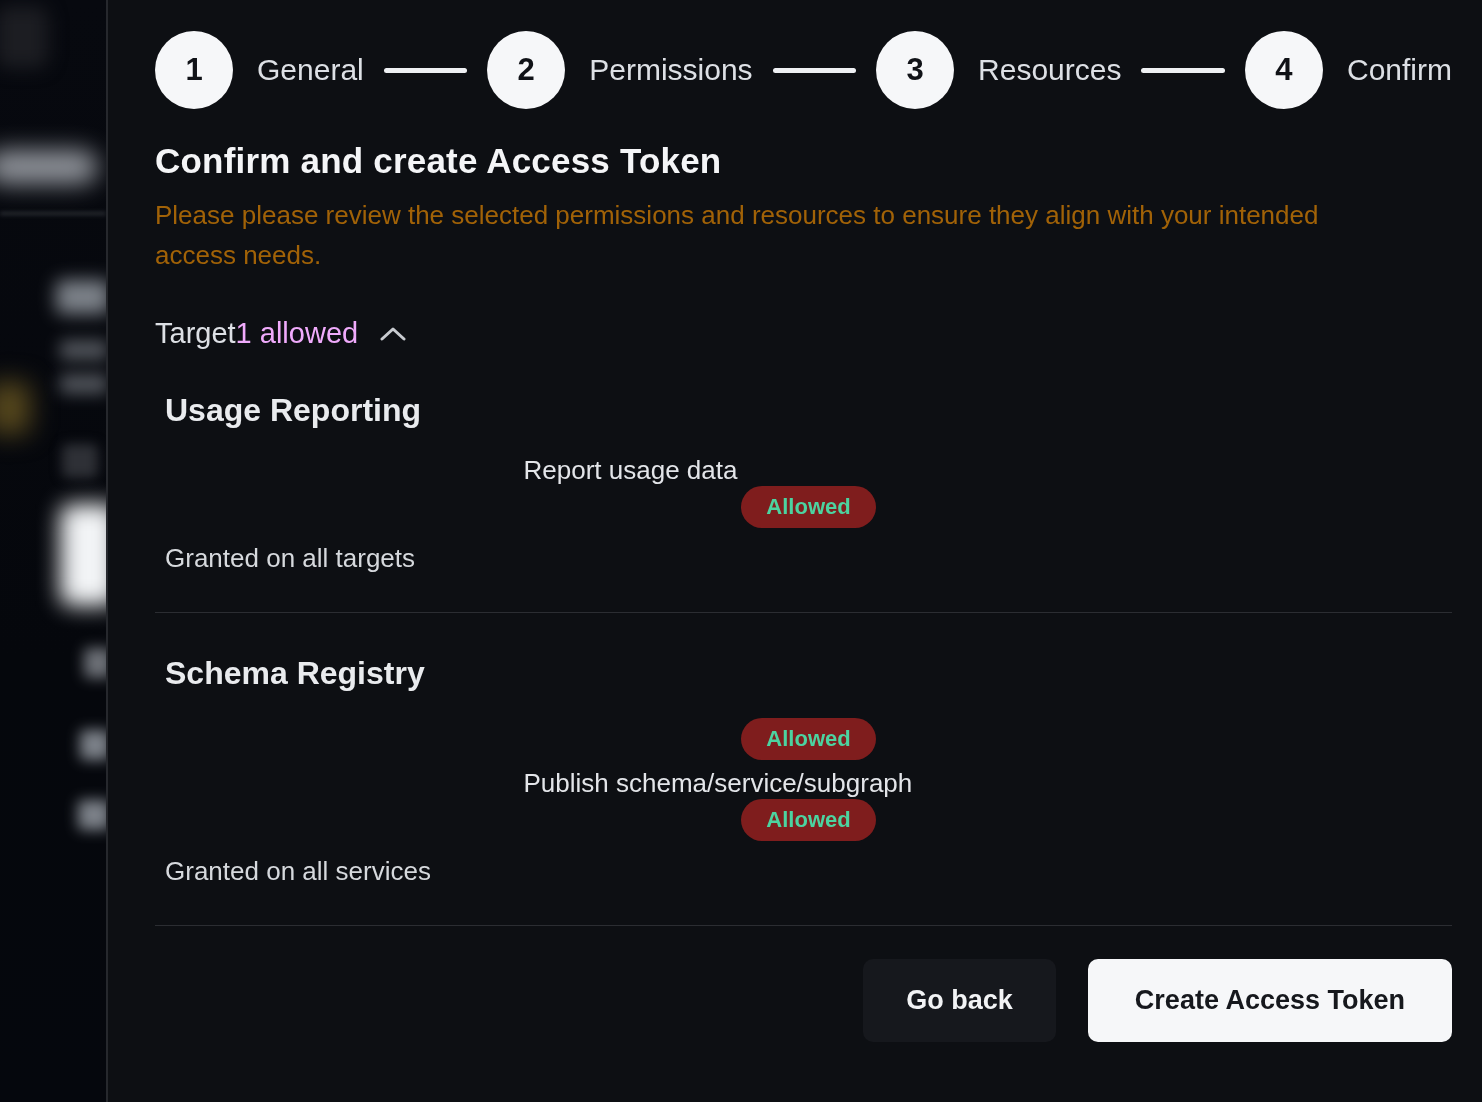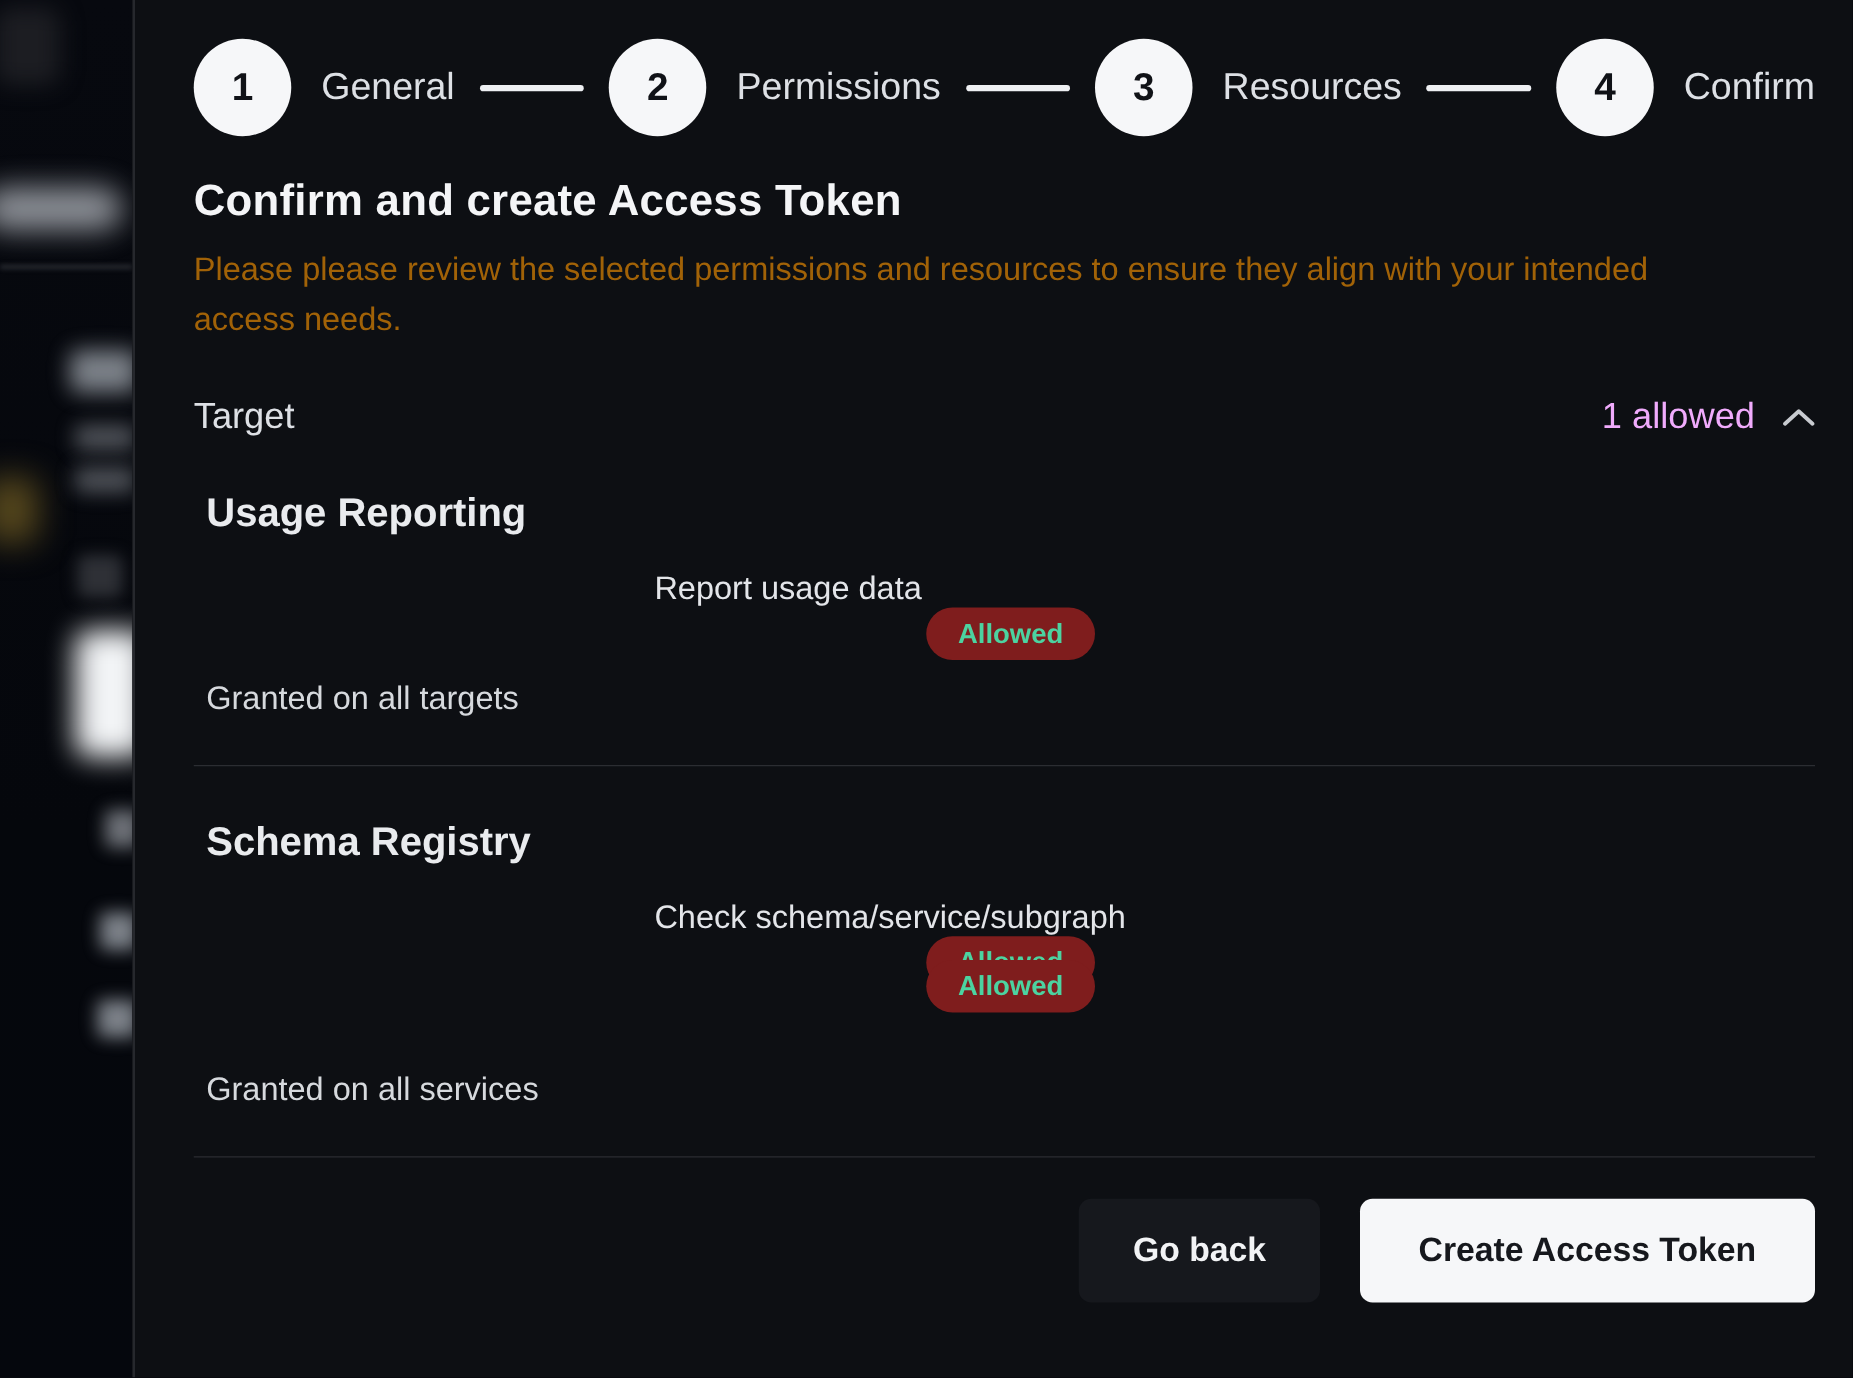--- a/index.html
+++ b/index.html
@@ -50,21 +50,21 @@
     font-size: 31px; font-weight: 700; flex: 0 0 auto;
   }
   .step-label { margin-left: 24px; font-size: 30px; font-weight: 400; color: #dde0e5; white-space: nowrap; }
   .step-line { flex: 1 1 auto; height: 5px; background: #eef0f3; border-radius: 3px; margin: 0 20px; min-width: 60px; }
 
   
   .page-title { margin-top: 32px; font-size: 35px; font-weight: 700; color: #f4f5f7; letter-spacing: .2px; }
   .page-desc  { margin-top: 14px; font-size: 26px; line-height: 40px; color: #a16207; max-width: 1240px; }
 
   
-  .section-header { display: flex; align-items: center; justify-content: space-between; margin-top: 42px; }
+  .section-header { display: flex; align-items: center; margin-top: 42px; }
   .section-title { font-size: 29px; color: #dde0e5; }
   .section-count { display: flex; align-items: center; gap: 22px; cursor: pointer; }
   .section-count-label { font-size: 29px; color: #f0abfc; }
   .chevron { width: 26px; height: 16px; display: block; }
 
   .perm-group { margin-left: 10px; margin-top: 42px; }
   .group-name { font-size: 32px; font-weight: 700; color: #e9ebee; }
   .perm-row { display: flex; align-items: center; margin-top: 26px; height: 44px; flex-direction: column; }
   .perm-row + .perm-row { margin-top: 6px; }
   .perm-label { font-size: 26px; color: #e3e5e9; width: 570px; flex: 0 0 auto; }
@@ -145,24 +145,24 @@
       <div class="perm-label">Report usage data</div>
       <span class="badge">Allowed</span>
     </div>
   </div>
   <div class="granted-note">Granted on all targets</div>
   <hr class="divider">
 
   <div class="perm-group">
     <div class="group-name">Schema Registry</div>
     <div class="perm-row">
-      <div class="perm-label">Check schema/service/subgraph</div>
       <span class="badge">Allowed</span>
     </div>
     <div class="perm-row">
+      <div class="perm-label">Publish schema/service/subgraph</div>
       <span class="badge">Allowed</span>
     </div>
   </div>
   <div class="granted-note">Granted on all services</div>
   <hr class="divider">
 
   <div class="footer">
     <button class="btn btn-secondary">Go back</button>
     <button class="btn btn-primary">Create Access Token</button>
   </div>

